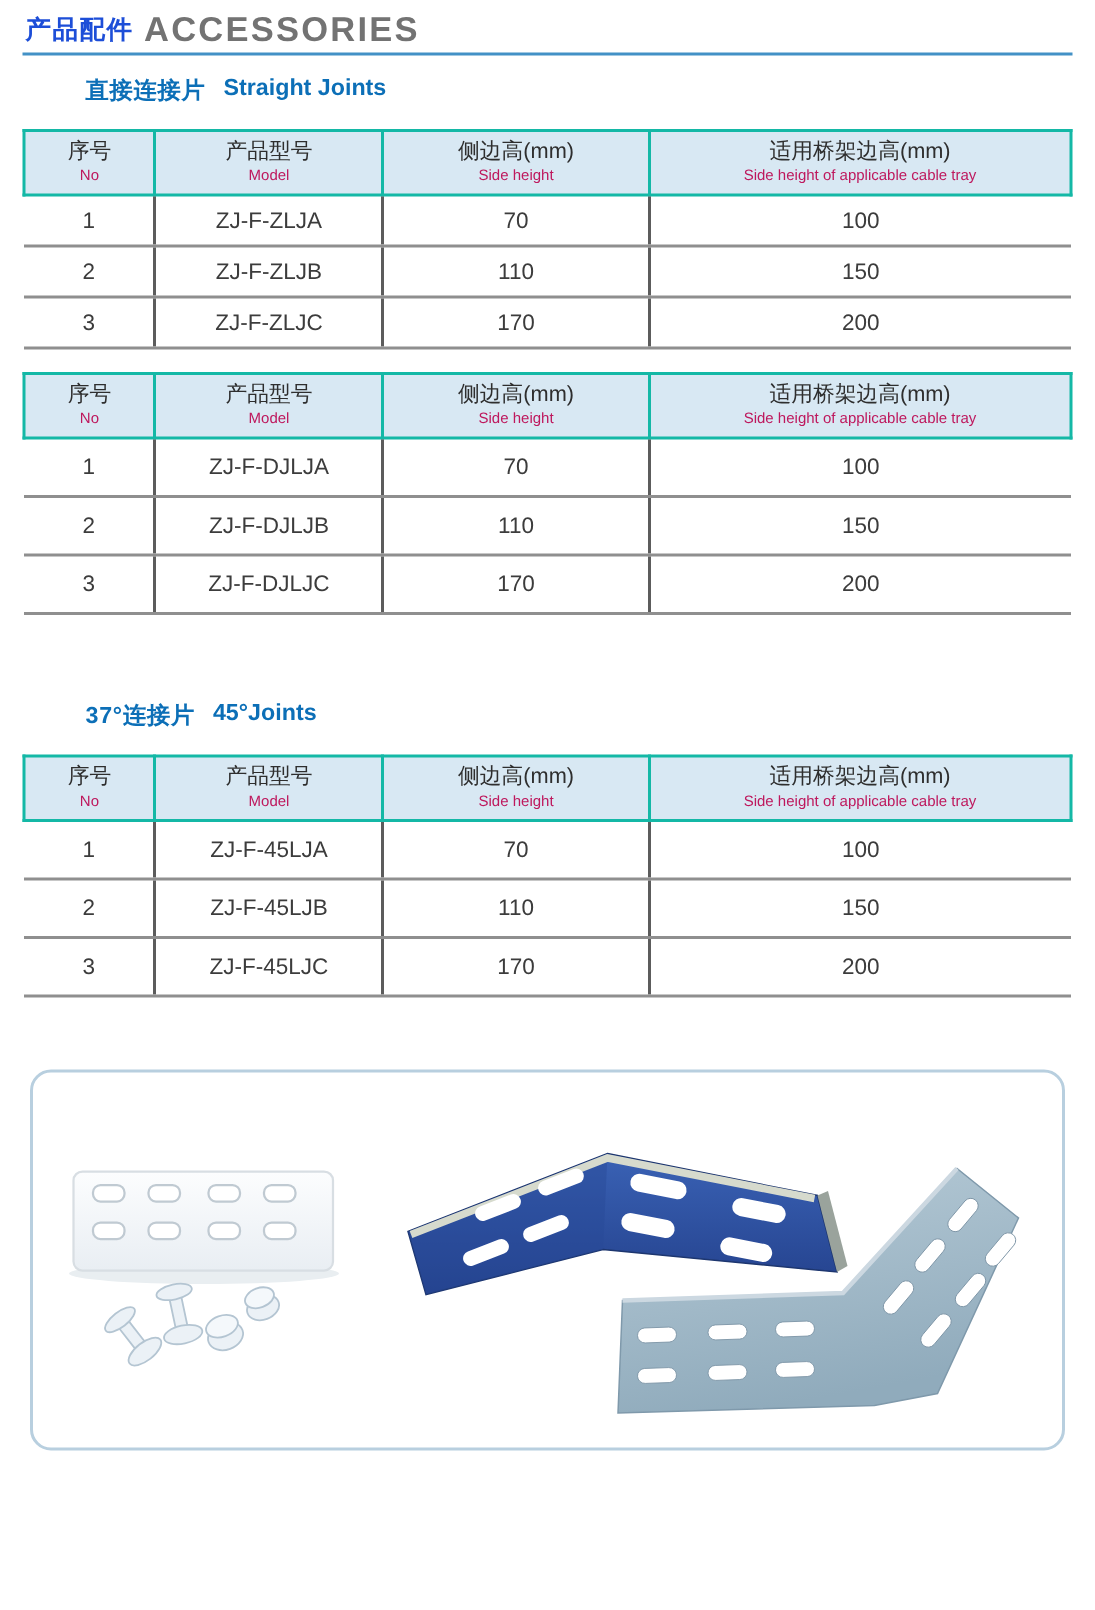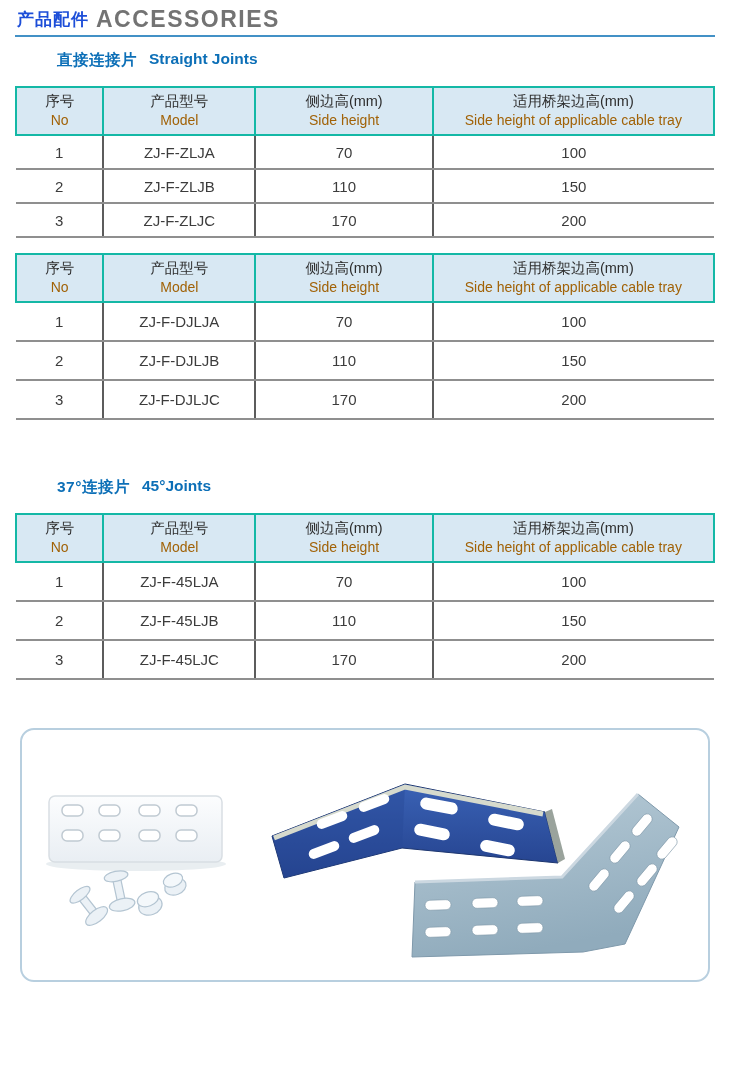--- a/index.html
+++ b/index.html
@@ -24,21 +24,21 @@
   .section-title .en { font-size:15.5px; }
   .st-1 { margin-top:13px; }
   .st-2 { margin-top:47px; }
   .st-3 { margin-top:57px; }
 
   
   table { width:100%; border-collapse:collapse; table-layout:fixed; margin-top:15px; }
   col.c1 { width:12.5%; } col.c2 { width:21.8%; } col.c3 { width:25.4%; } col.c4 { width:40.3%; }
   th { background:#d8e8f3; border:2px solid #14b8a6; font-weight:normal; padding:4px 2px 5px; }
   th .cn { display:block; font-size:14.5px; color:#2e2e2e; line-height:1.35; }
-  th .en { display:block; font-size:14px; color:#a16207; line-height:1.25; }
+  th .en { display:block; font-size:10px; color:#be185d; line-height:1.25; }
   td { border-bottom:2px solid #8f8f8f; text-align:center; font-size:15px; color:#3c3c3c; }
   td + td { border-left:2px solid #5c5c5c;margin-top:36px; }
   .t1 td { height:34px; }
   .t2 td, .t3 td { height:39px; }
 
   
   .photo-panel {
     margin:48px 5px 0;
     width:690px; height:254px;
     border:2px solid #b8cfdf; border-radius:14px;

